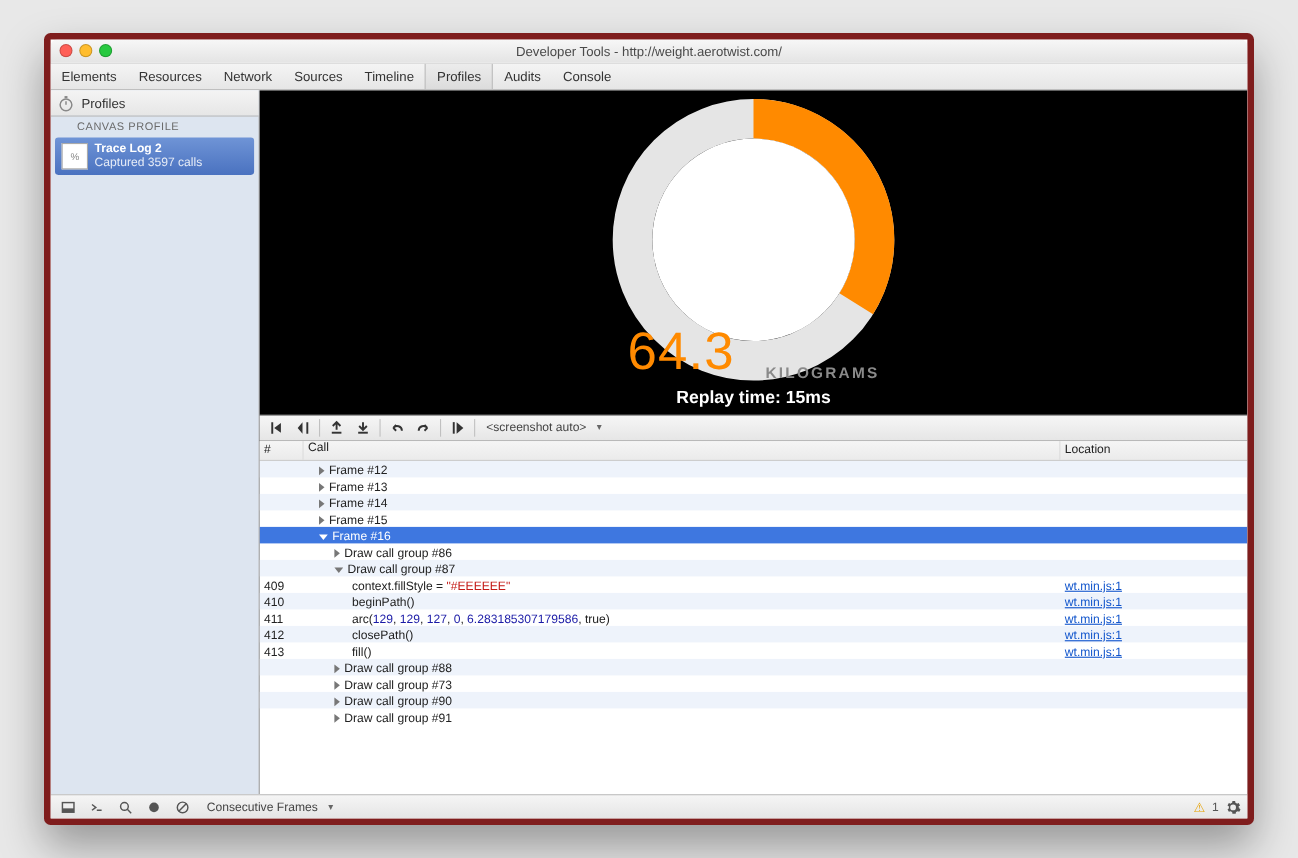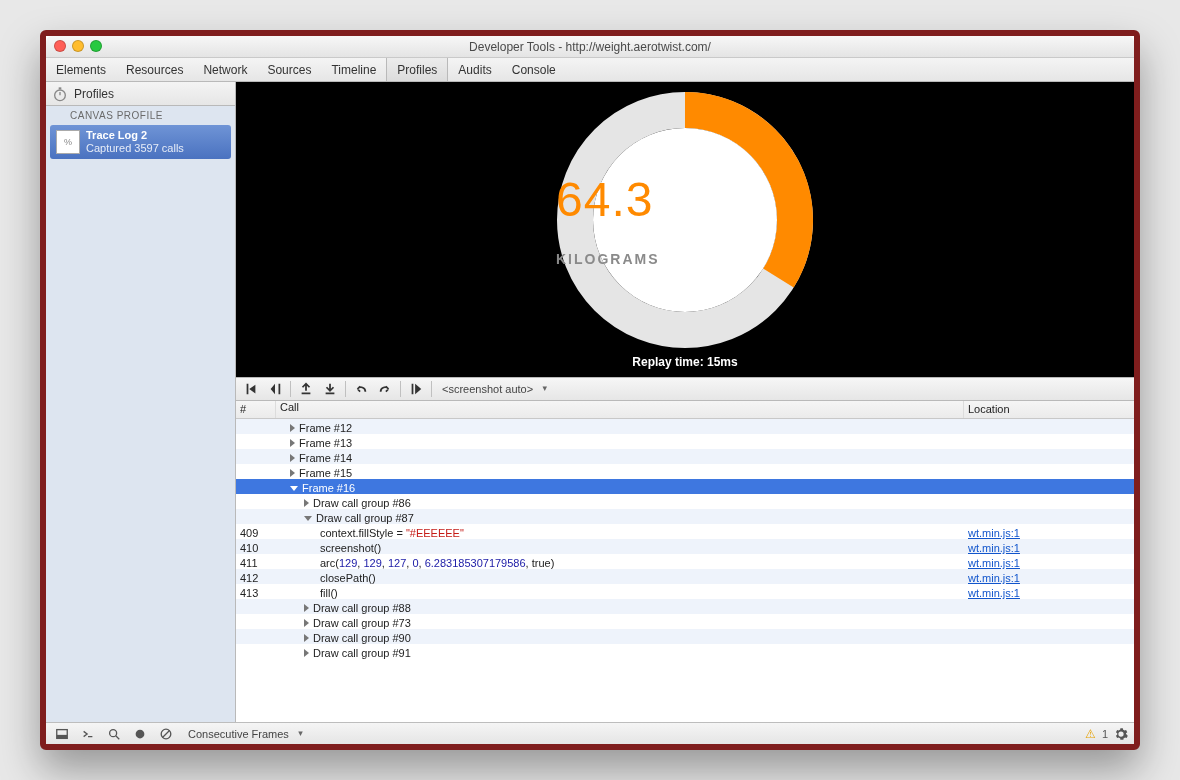--- a/index.html
+++ b/index.html
@@ -19,24 +19,24 @@
   .side-hdr svg { width:16px; height:16px; }
   .side-section { padding:4px 24px; color:#6a6a6a; font-size:10px; letter-spacing:0.5px; }
   .side-item { margin:0 4px; padding:4px 6px; display:flex; gap:6px; align-items:center; border-radius:3px; }
   .side-item.selected { background:linear-gradient(#6f94d6,#4a72c0); color:#fff; }
   .side-item .ico { width:24px; height:24px; background:#fff; border:1px solid #aaa; display:flex; align-items:center; justify-content:center; font-size:9px; color:#888; }
   .side-item .txt { line-height:1.2; font-size:11px; }
   .side-item .sub { font-size:11px; opacity:0.85; }
   .main { flex:1; display:flex; flex-direction:column; background:#000; }
   .canvas-area { height:295px; display:flex; flex-direction:column; align-items:center; justify-content:center; color:#fff; position:relative; }
   .donut { position:relative; width:258px; height:258px; }
-  .donut .center { position:absolute; inset:0; display:flex; flex-direction:column; align-items:flex-start; justify-content:center; font-family:"Helvetica Neue",Arial,sans-serif;gap:28px; }
+  .donut .center { position:absolute; inset:0; display:flex; flex-direction:row; align-items:flex-end; justify-content:center; font-family:"Helvetica Neue",Arial,sans-serif;gap:28px; }
   .donut .val { font-size:48px; color:#ff8a00; font-weight:300; letter-spacing:1px; }
   .donut .unit { font-size:14px; color:#8a8a8a; font-weight:600; letter-spacing:2px; margin-top:-4px; }
-  .replay { font-size:12px; font-weight:bold; color:#fff; margin-top:6px; }
+  .replay { font-size:16px; font-weight:bold; color:#fff; margin-top:6px; }
   .toolbar { height:24px; background:linear-gradient(#f6f6f6,#e6e6e6); border-top:1px solid #b9b9b9; border-bottom:1px solid #b9b9b9; display:flex; align-items:center; padding:0 4px; gap:2px; }
   .tbtn { width:22px; height:20px; display:flex; align-items:center; justify-content:center; color:#333; cursor:default; }
   .tbtn svg { width:14px; height:14px; }
   .sep { width:1px; height:16px; background:#c0c0c0; margin:0 2px; }
   .dropdown { font-size:11px; color:#444; padding:0 18px 0 6px; position:relative; }
   .dropdown::after { content:"▾"; position:absolute; right:4px; font-size:9px; color:#666; }
   .grid { flex:1; background:#fff; overflow:auto; font-size:11px; color:#222; }
   .ghdr { display:flex; height:18px; background:linear-gradient(#f5f5f5,#ebebeb); border-bottom:1px solid #c8c8c8; position:sticky; top:0; }
   .ghdr .c1 { width:40px; padding:2px 4px; border-right:1px solid #dcdcdc; }
   .ghdr .c2 { flex:1; padding:0 4px; border-right:1px solid #dcdcdc; }
@@ -244,21 +244,21 @@
               <div class="c2">
                 <span class="pad3"></span>
                 <span>context.fillStyle = <span class="code-str">"#EEEEEE"</span></span>
               </div>
               <div class="c3"><a href="#">wt.min.js:1</a></div>
             </div>
             <div class="row">
               <div class="c1">410</div>
               <div class="c2">
                 <span class="pad3"></span>
-                <span>screenshot()</span>
+                <span>beginPath()</span>
               </div>
               <div class="c3"><a href="#">wt.min.js:1</a></div>
             </div>
             <div class="row">
               <div class="c1">411</div>
               <div class="c2">
                 <span class="pad3"></span>
                 <span>arc(<span class="code-num">129</span>, <span class="code-num">129</span>, <span class="code-num">127</span>, <span class="code-num">0</span>, <span class="code-num">6.283185307179586</span>, true)</span>
               </div>
               <div class="c3"><a href="#">wt.min.js:1</a></div>

